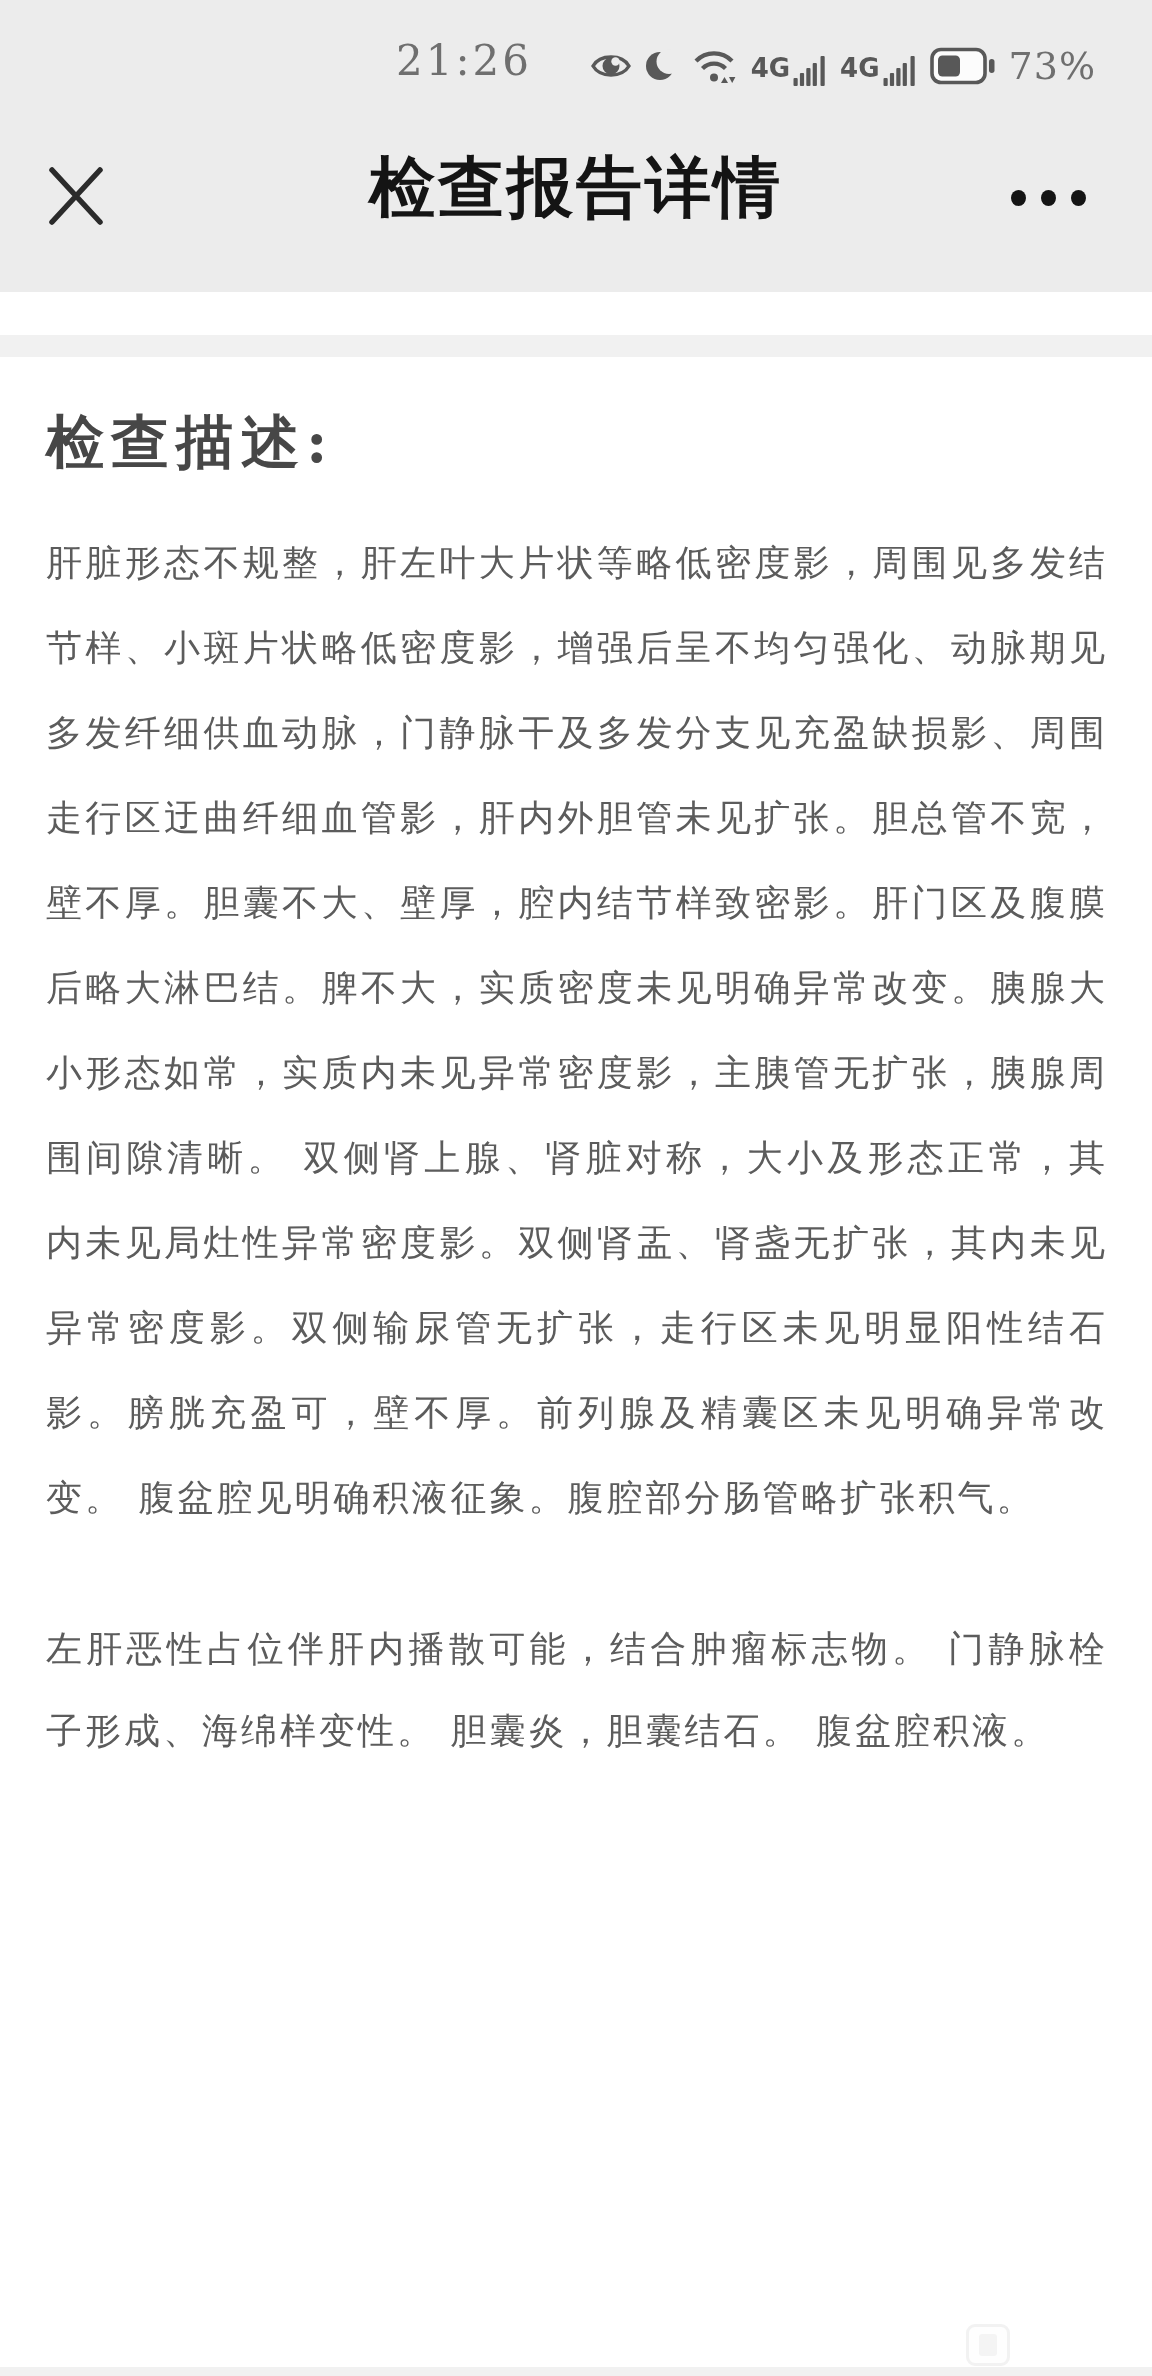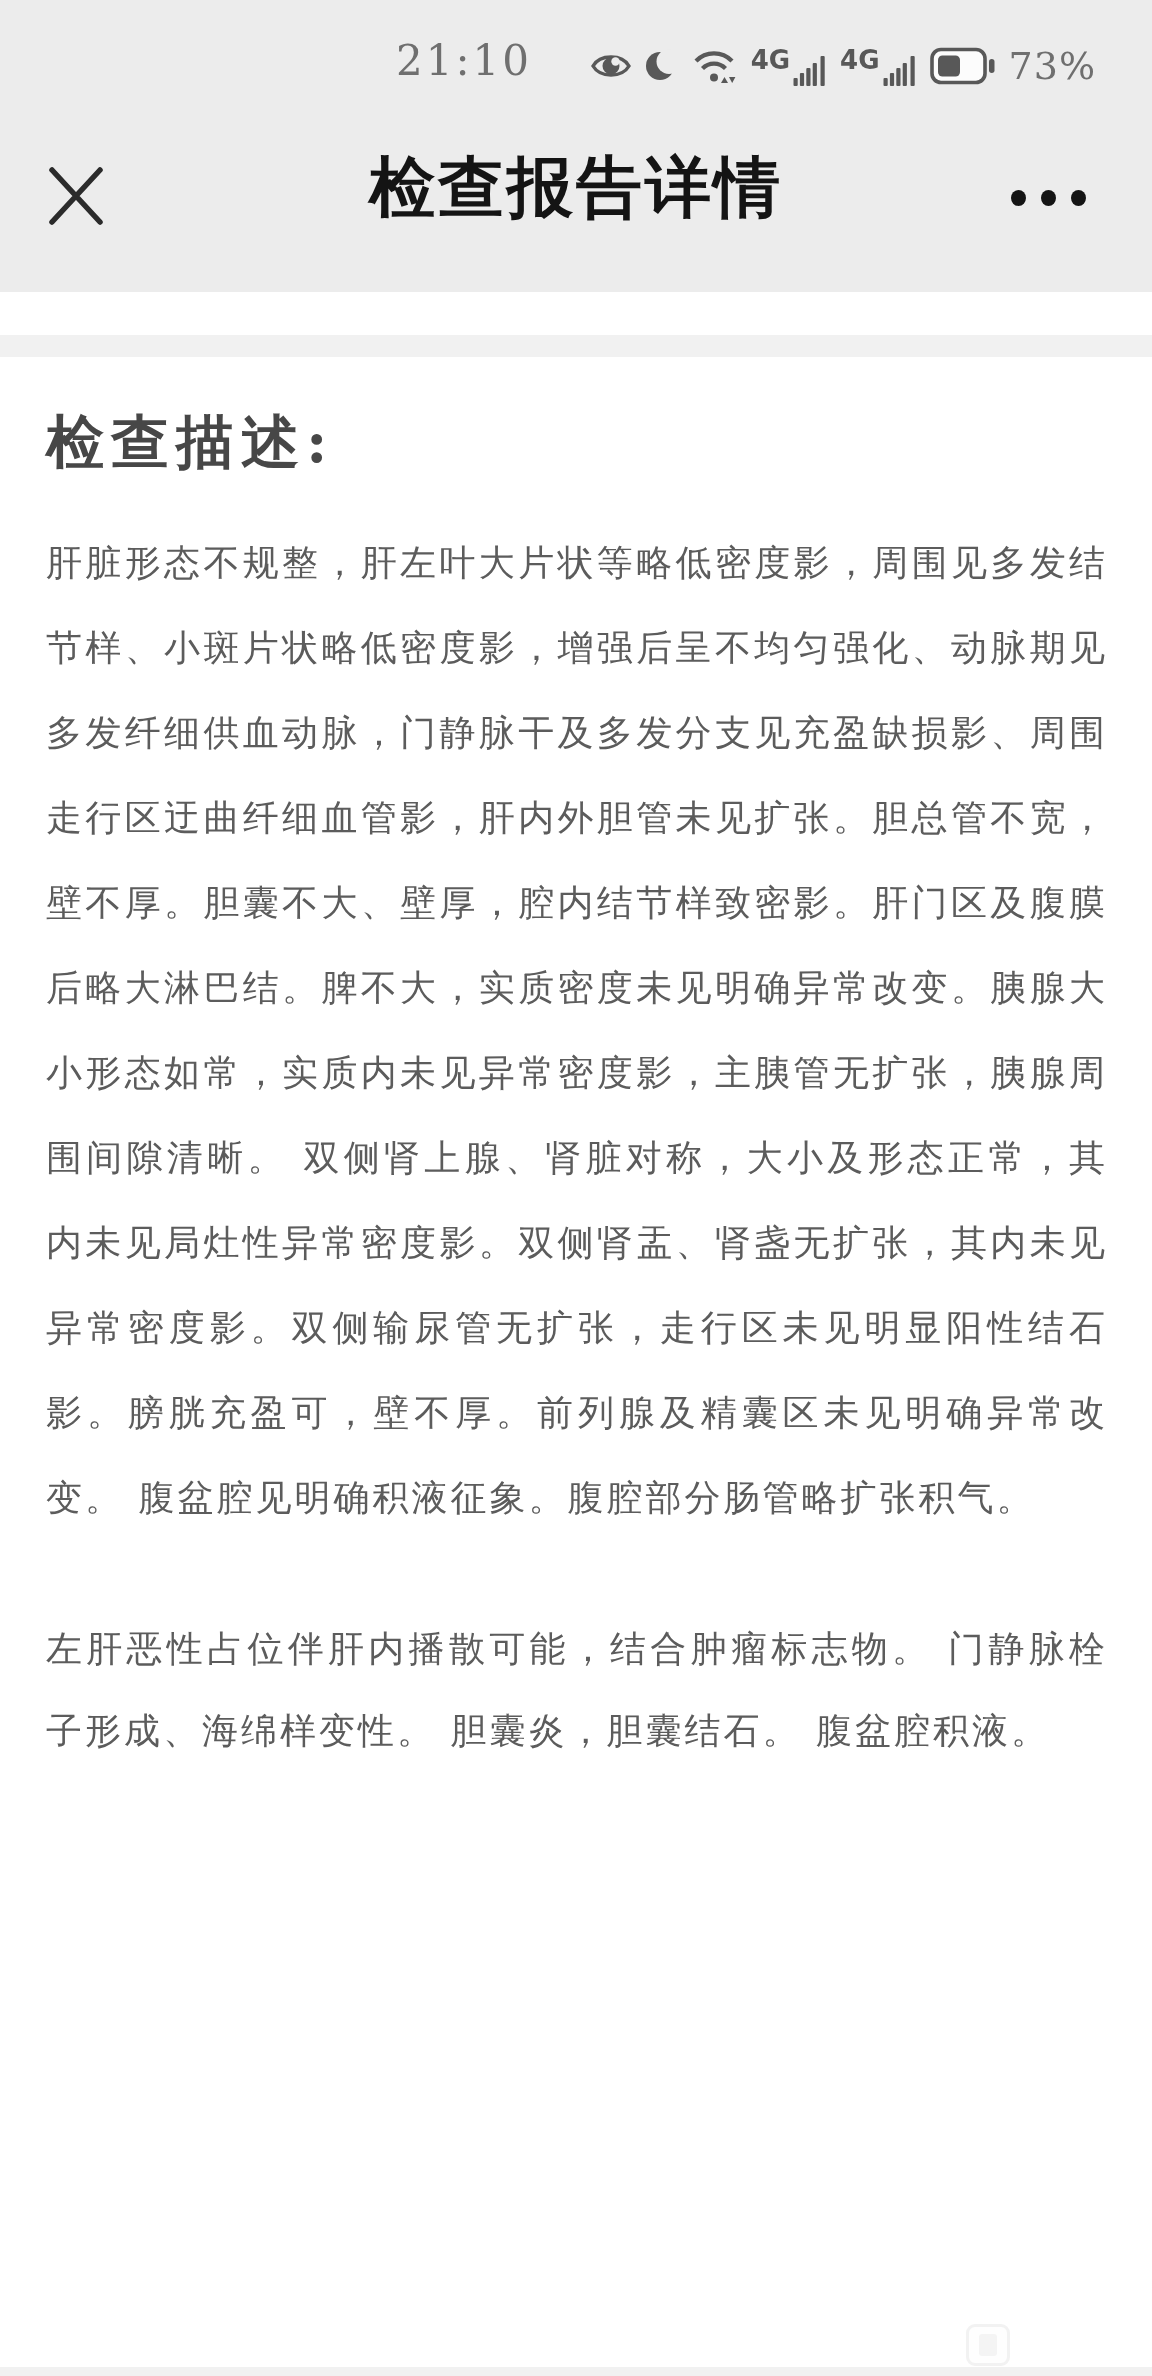--- a/index.html
+++ b/index.html
@@ -34,21 +34,21 @@
   .status-icons {
     position: absolute;
     top: 42px; right: 56px;
     height: 48px;
     display: flex;
     align-items: center;
     gap: 13px;
   }
   .status-icons svg { display: block; }
 
-  .net { display: flex; align-items: flex-start; gap: 3px; }
+  .net { display: flex; align-items: flex-end; gap: 3px; }
   .net-label {
     font-size: 26px;
     font-weight: bold;
     color: #585858;
     line-height: 1;
     font-family: "DejaVu Sans", sans-serif;
     transform: translateY(-2px);
   }
   .net-bars { transform: translateY(4px); }
 
@@ -148,21 +148,21 @@
     background: #f1f1f1;
   }
 </style>
 </head>
 <body>
 
 <div class="screen">
 
   <div class="chrome">
 
-    <span class="time">21:10</span>
+    <span class="time">21:26</span>
 
     <div class="status-icons">
       <span>
         <svg width="42" height="34" viewBox="0 0 42 34">
           <path d="M3 17 C 10 5, 32 5, 39 17 C 32 29, 10 29, 3 17 Z" fill="none" stroke="#585858" stroke-width="3.4"></path>
           <circle cx="21" cy="17" r="8.5" fill="#585858"></circle>
           <circle cx="25.5" cy="12.5" r="4.2" fill="#ececec"></circle>
         </svg>
       </span>
       <span>

